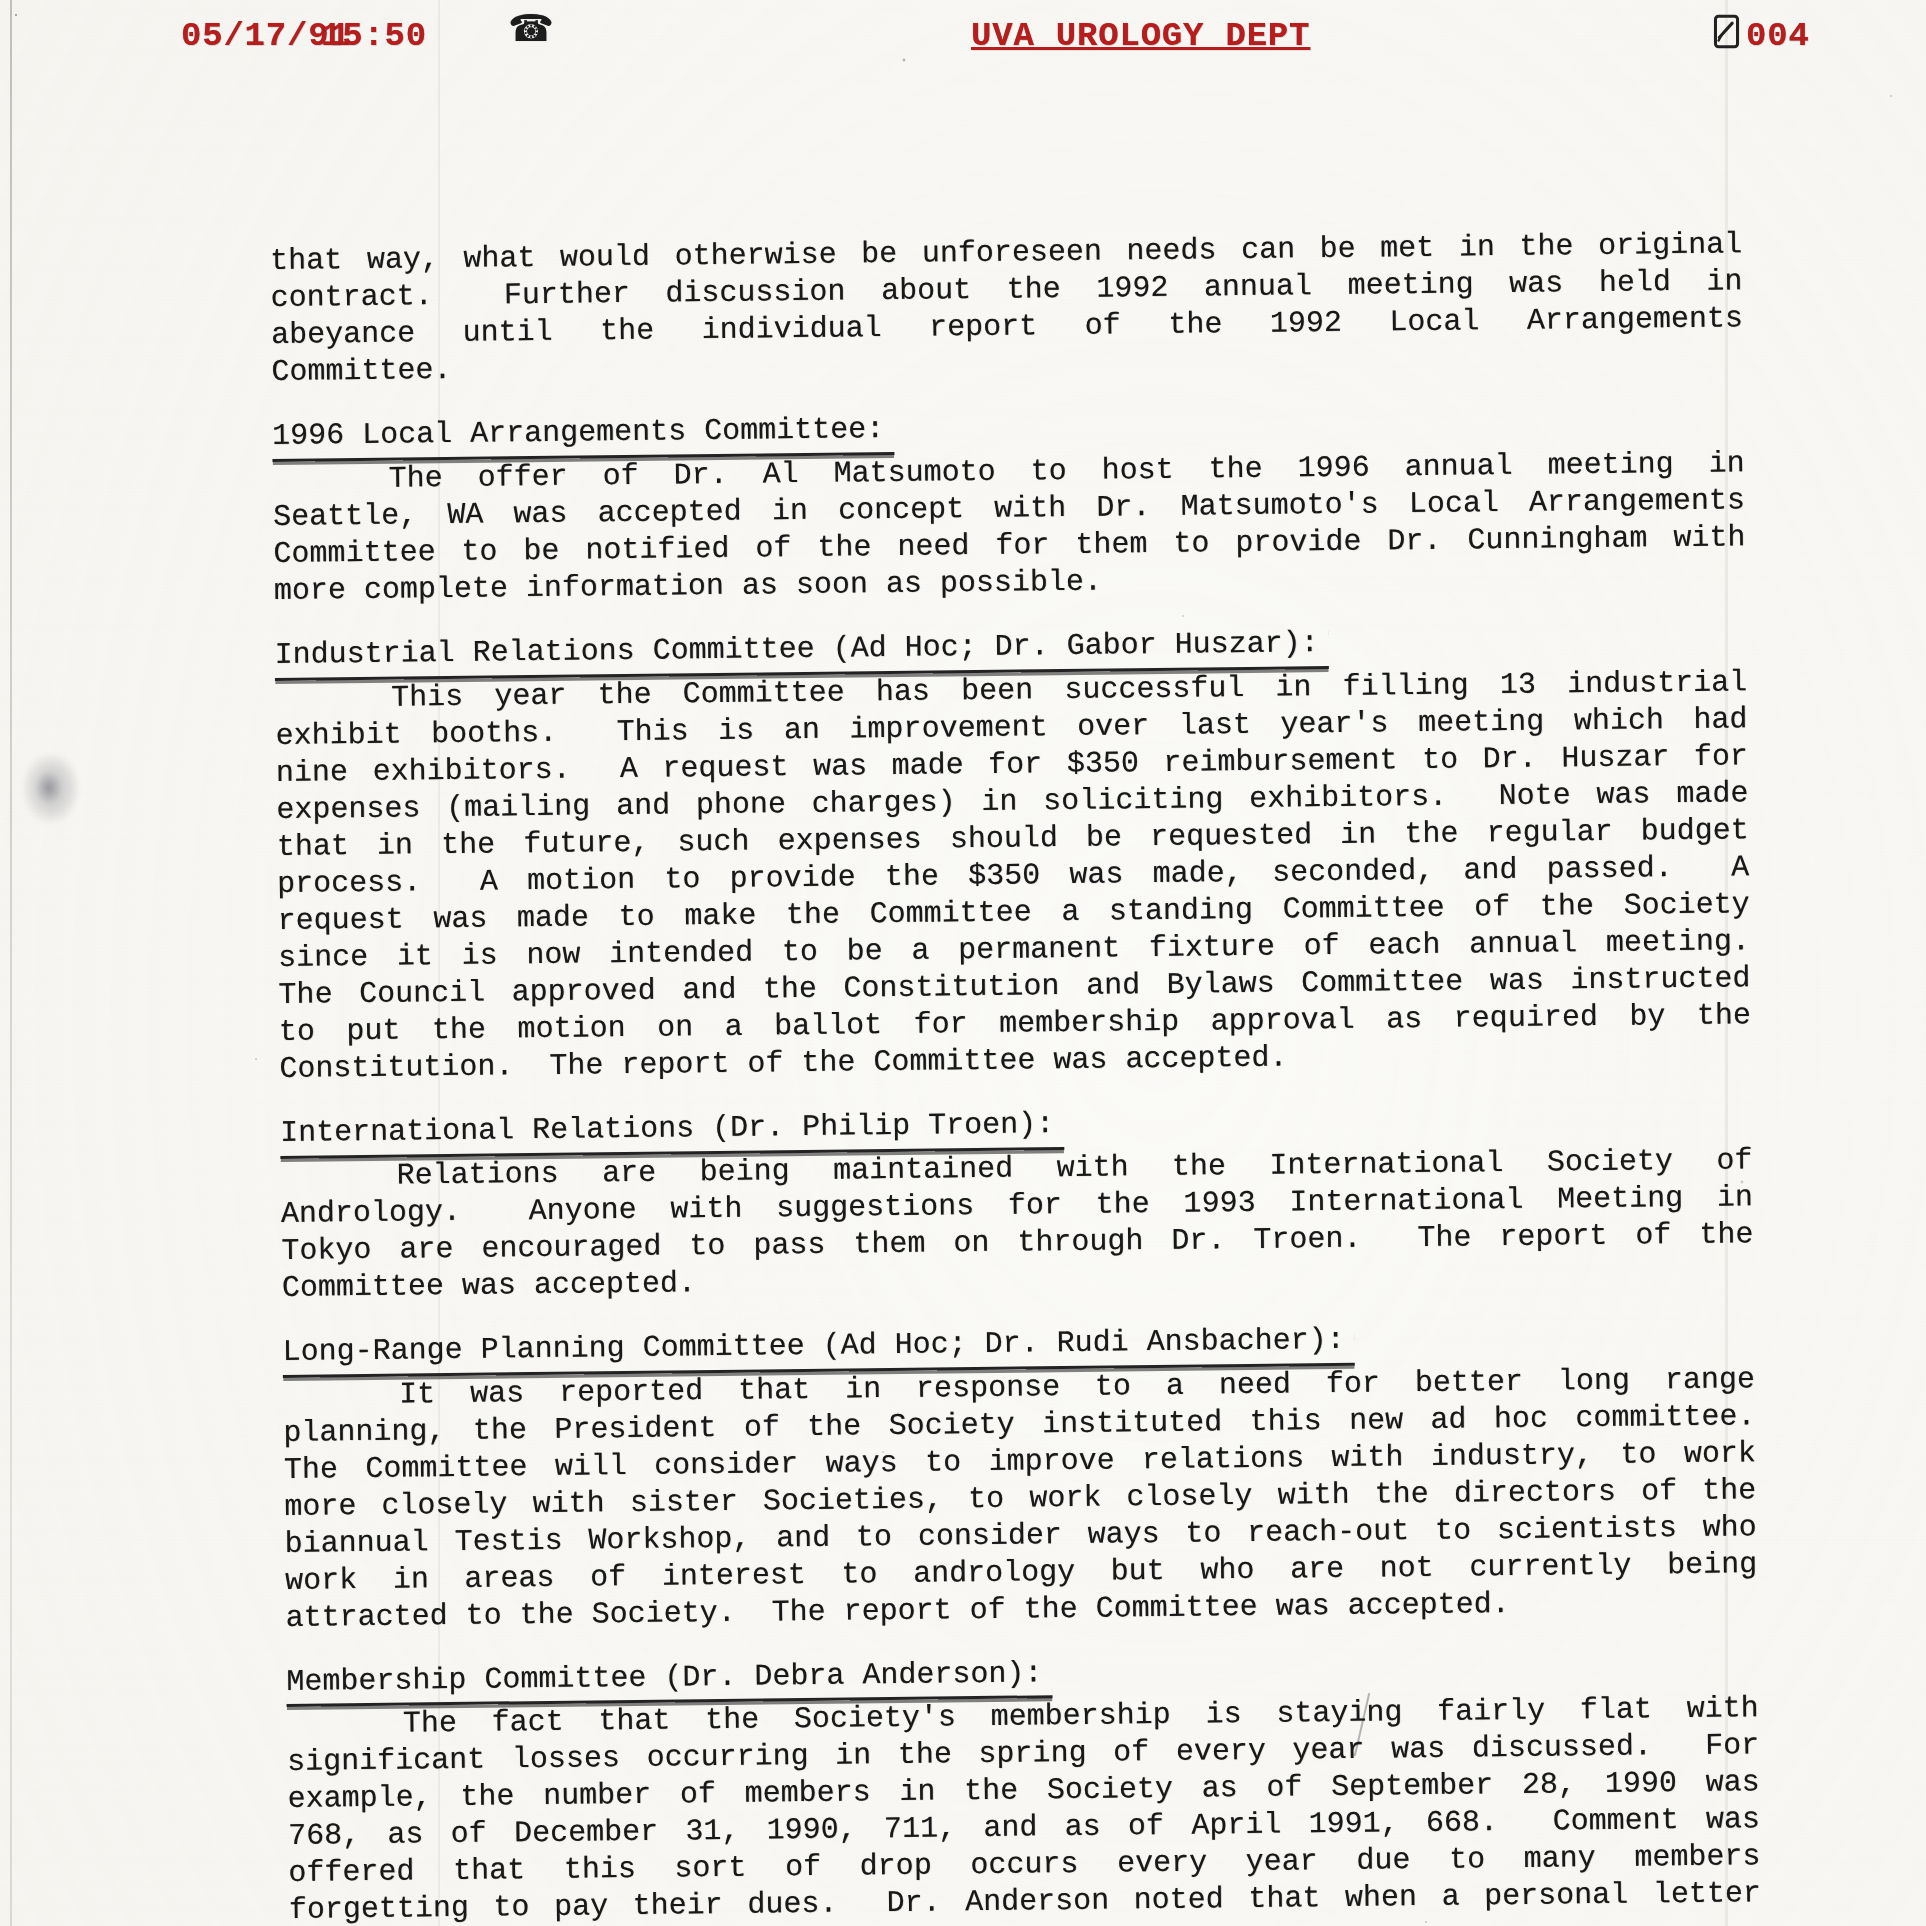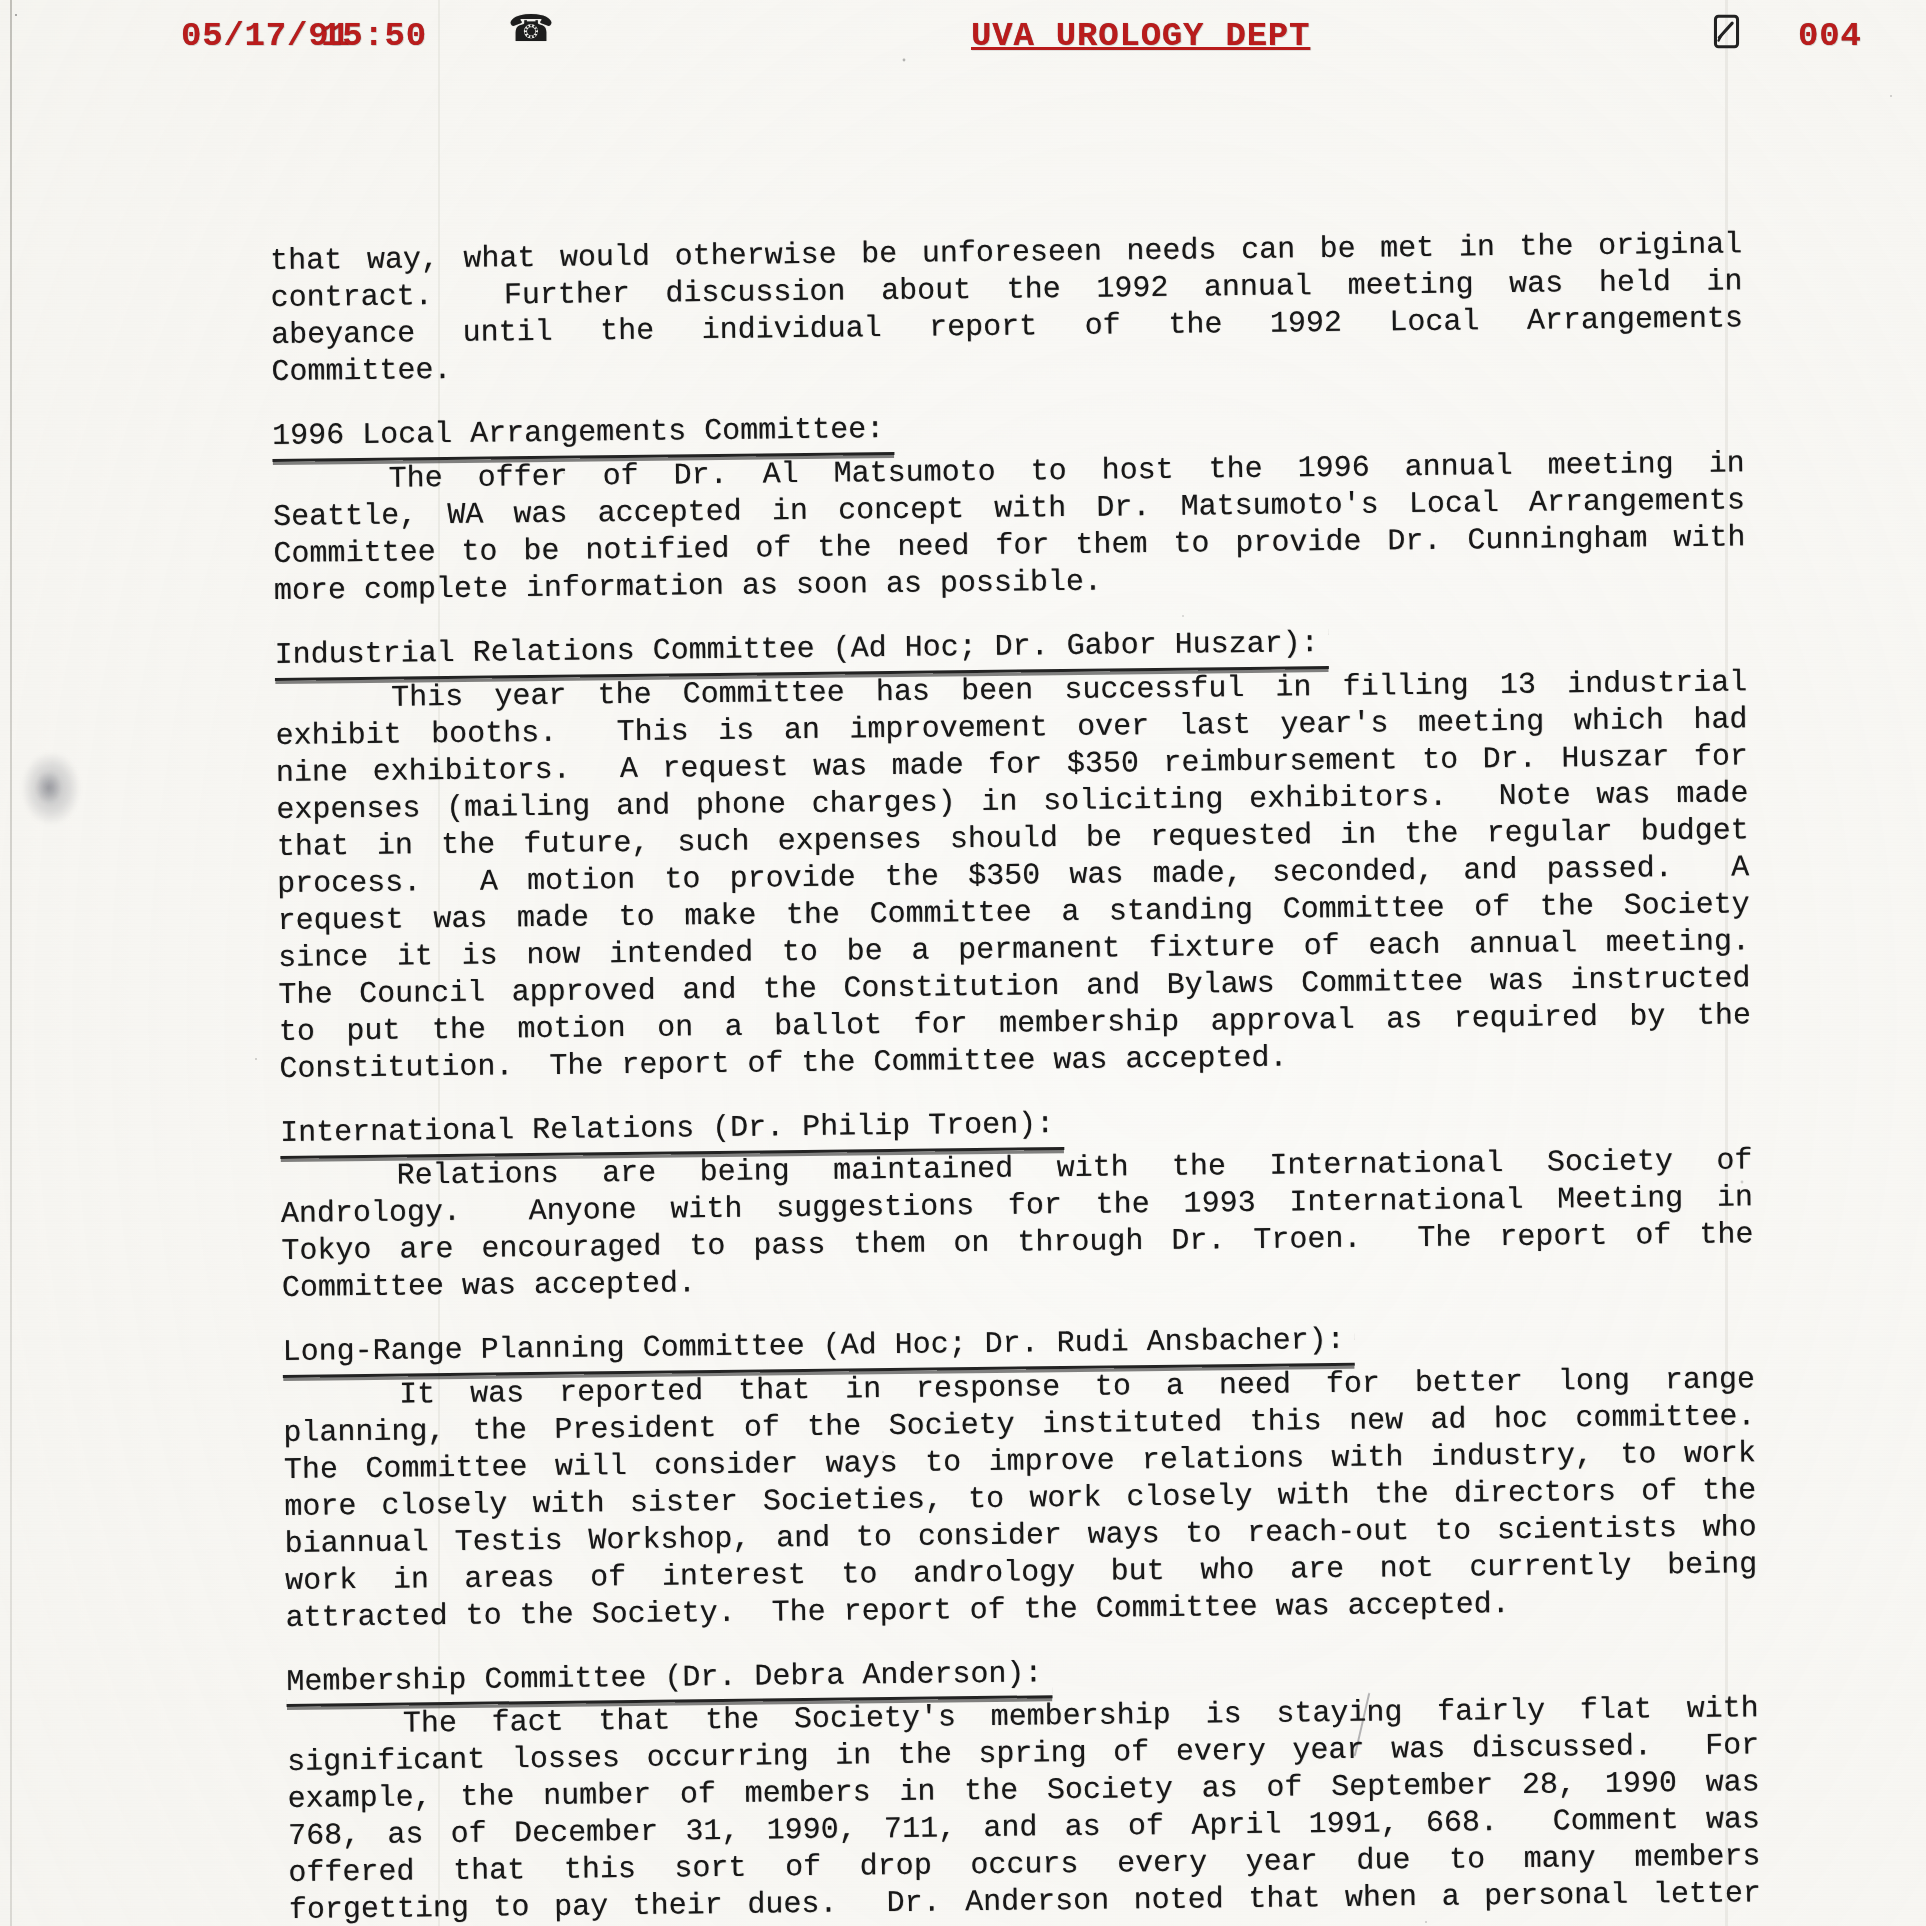--- a/index.html
+++ b/index.html
@@ -20,21 +20,21 @@
     white-space:pre;
   }
   .hdr-date{left:181px;}
   .hdr-time{left:321px;}
   .phone-glyph{
     position:absolute;left:508px;top:7px;font-size:37px;font-weight:400;
     font-family:"DejaVu Sans",sans-serif;color:#1d1d1d;
     text-shadow:0 0 0.8px rgba(25,25,25,.55);
   }
   .hdr-station{left:971px;text-decoration:underline;}
-  .hdr-pagecode{left:1798px;}
+  .hdr-pagecode{left:1746px;}
   .page-glyph{position:absolute;left:1713px;top:14px;width:27px;height:35px;}
   
   .typed{
     position:absolute;left:270px;top:243px;width:1472px;
     transform:rotate(-0.65deg);transform-origin:0 0;
     font-size:30px;line-height:37px;
     color:#181818;
     text-shadow:0 0 0.8px rgba(20,20,20,.42), 0.6px 0.4px 0 rgba(20,20,20,.14);
   }
   .line{

